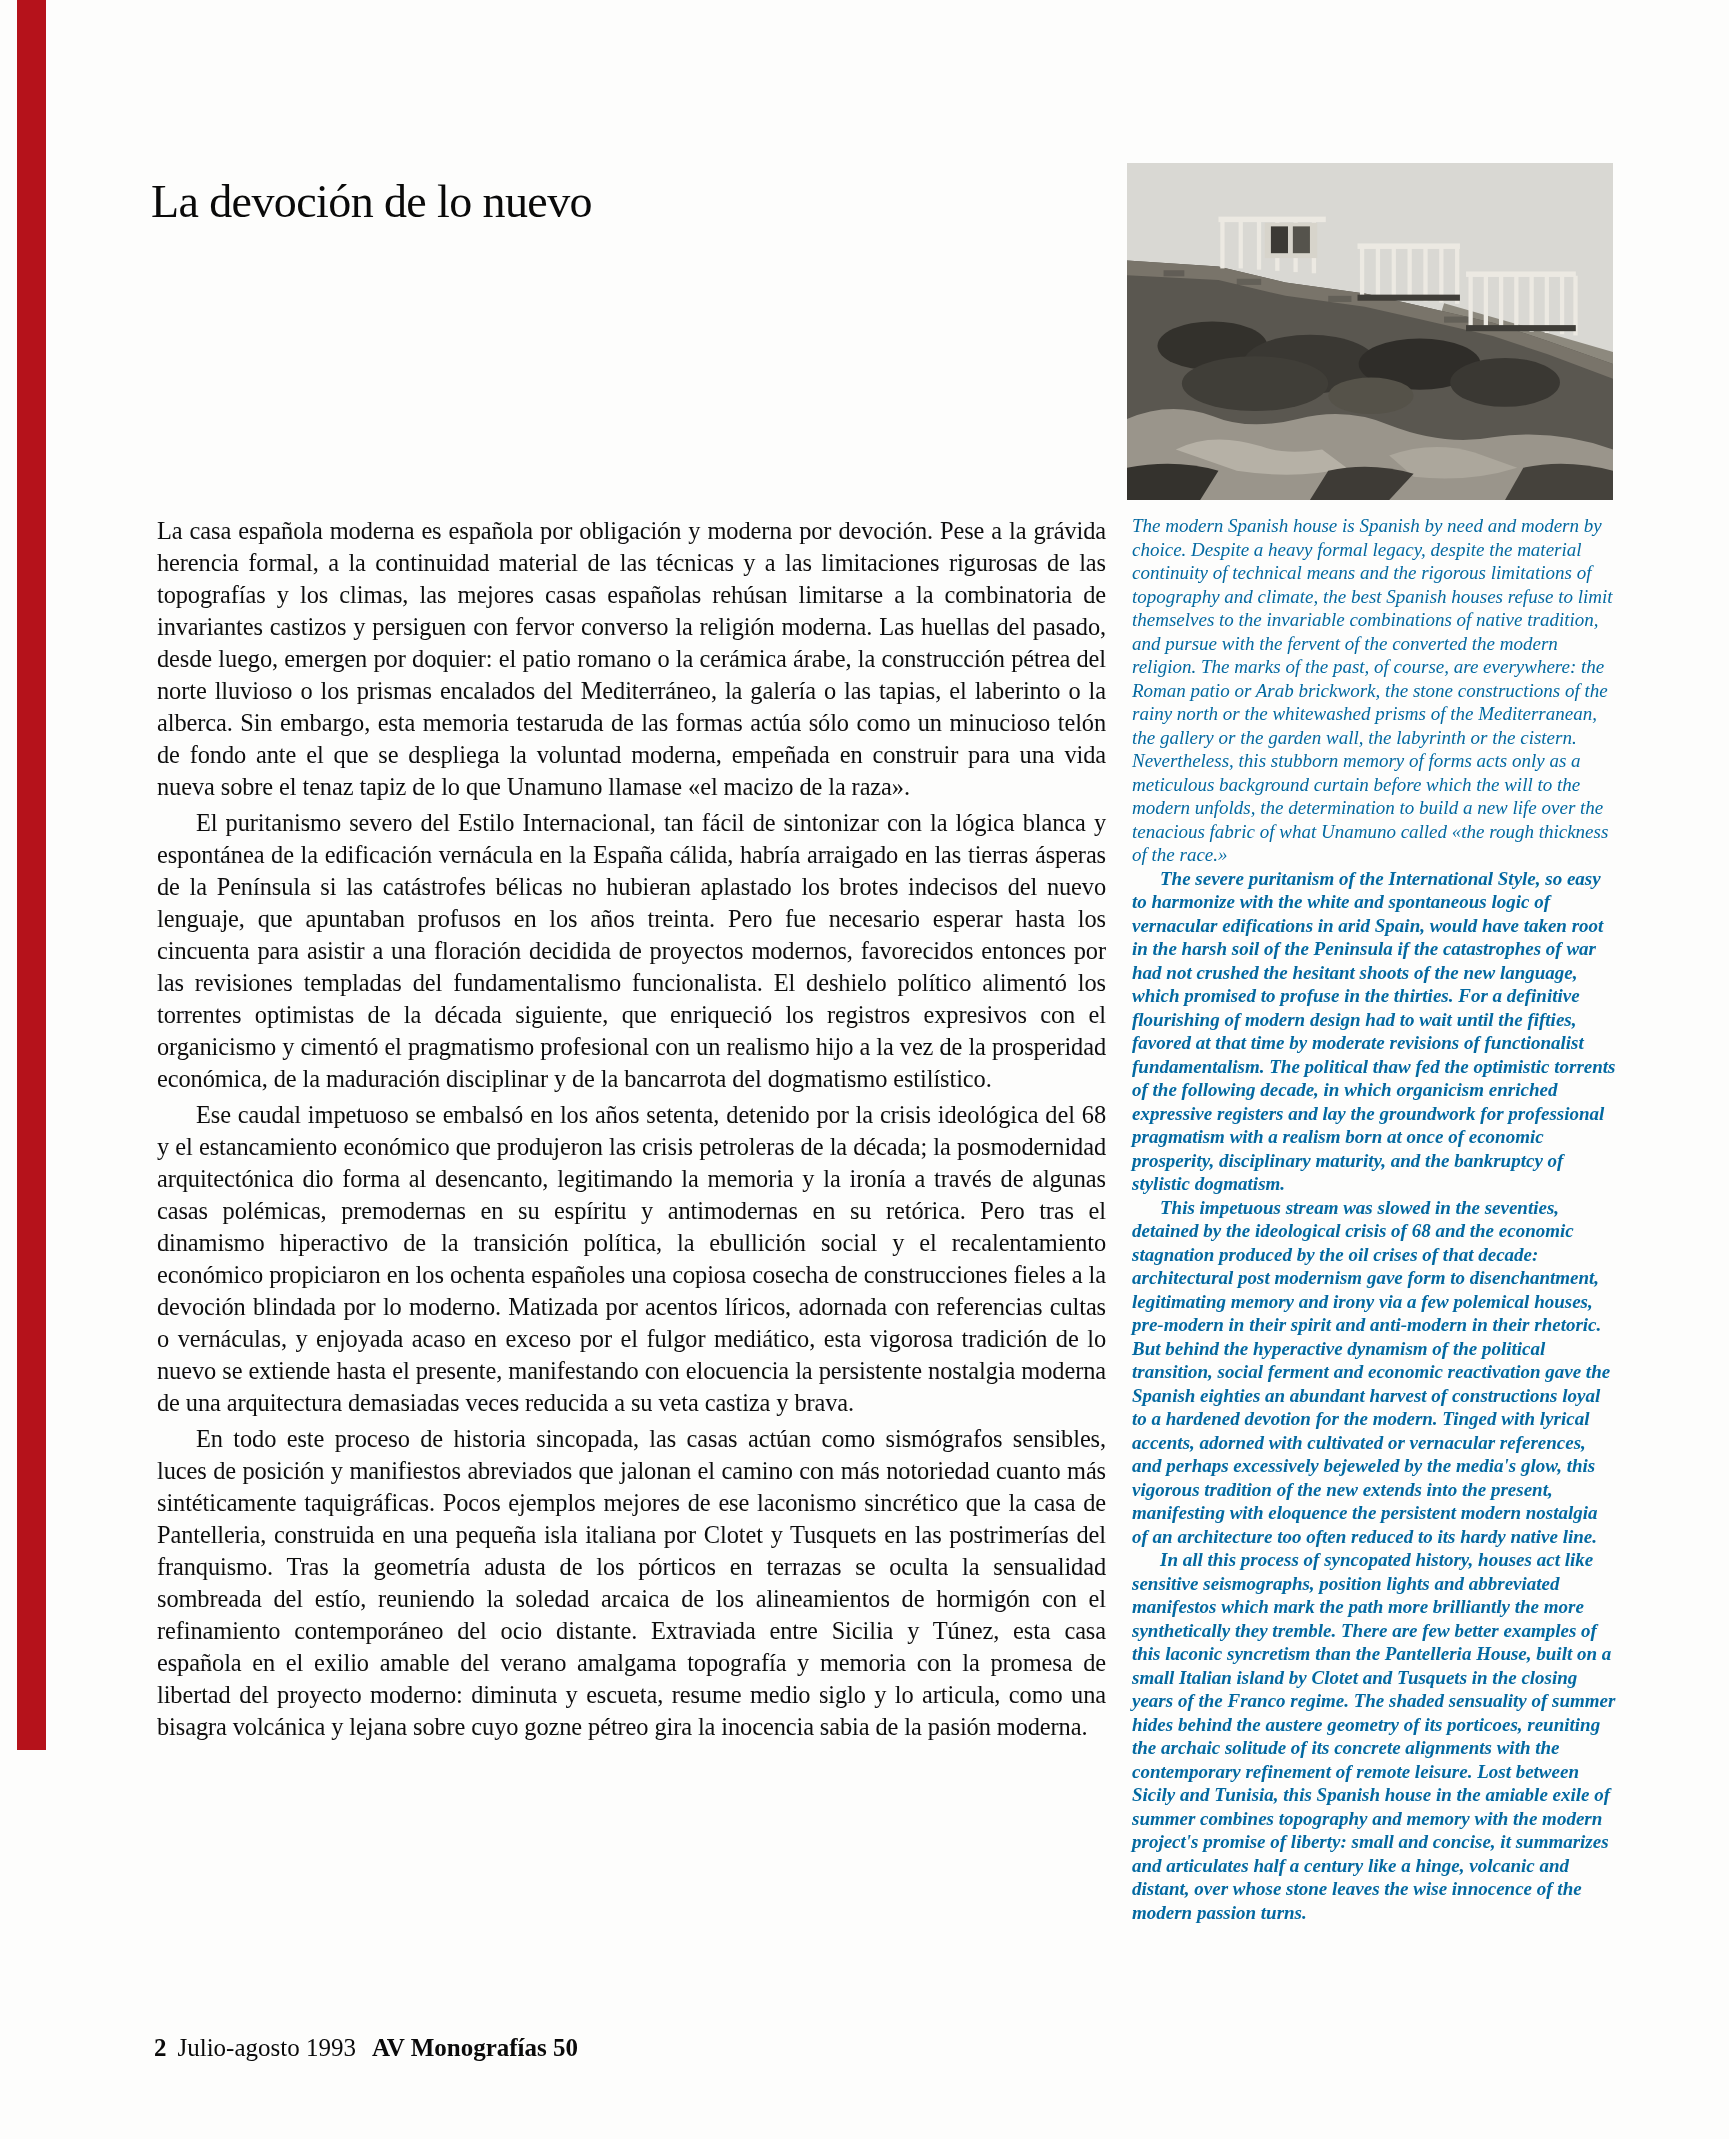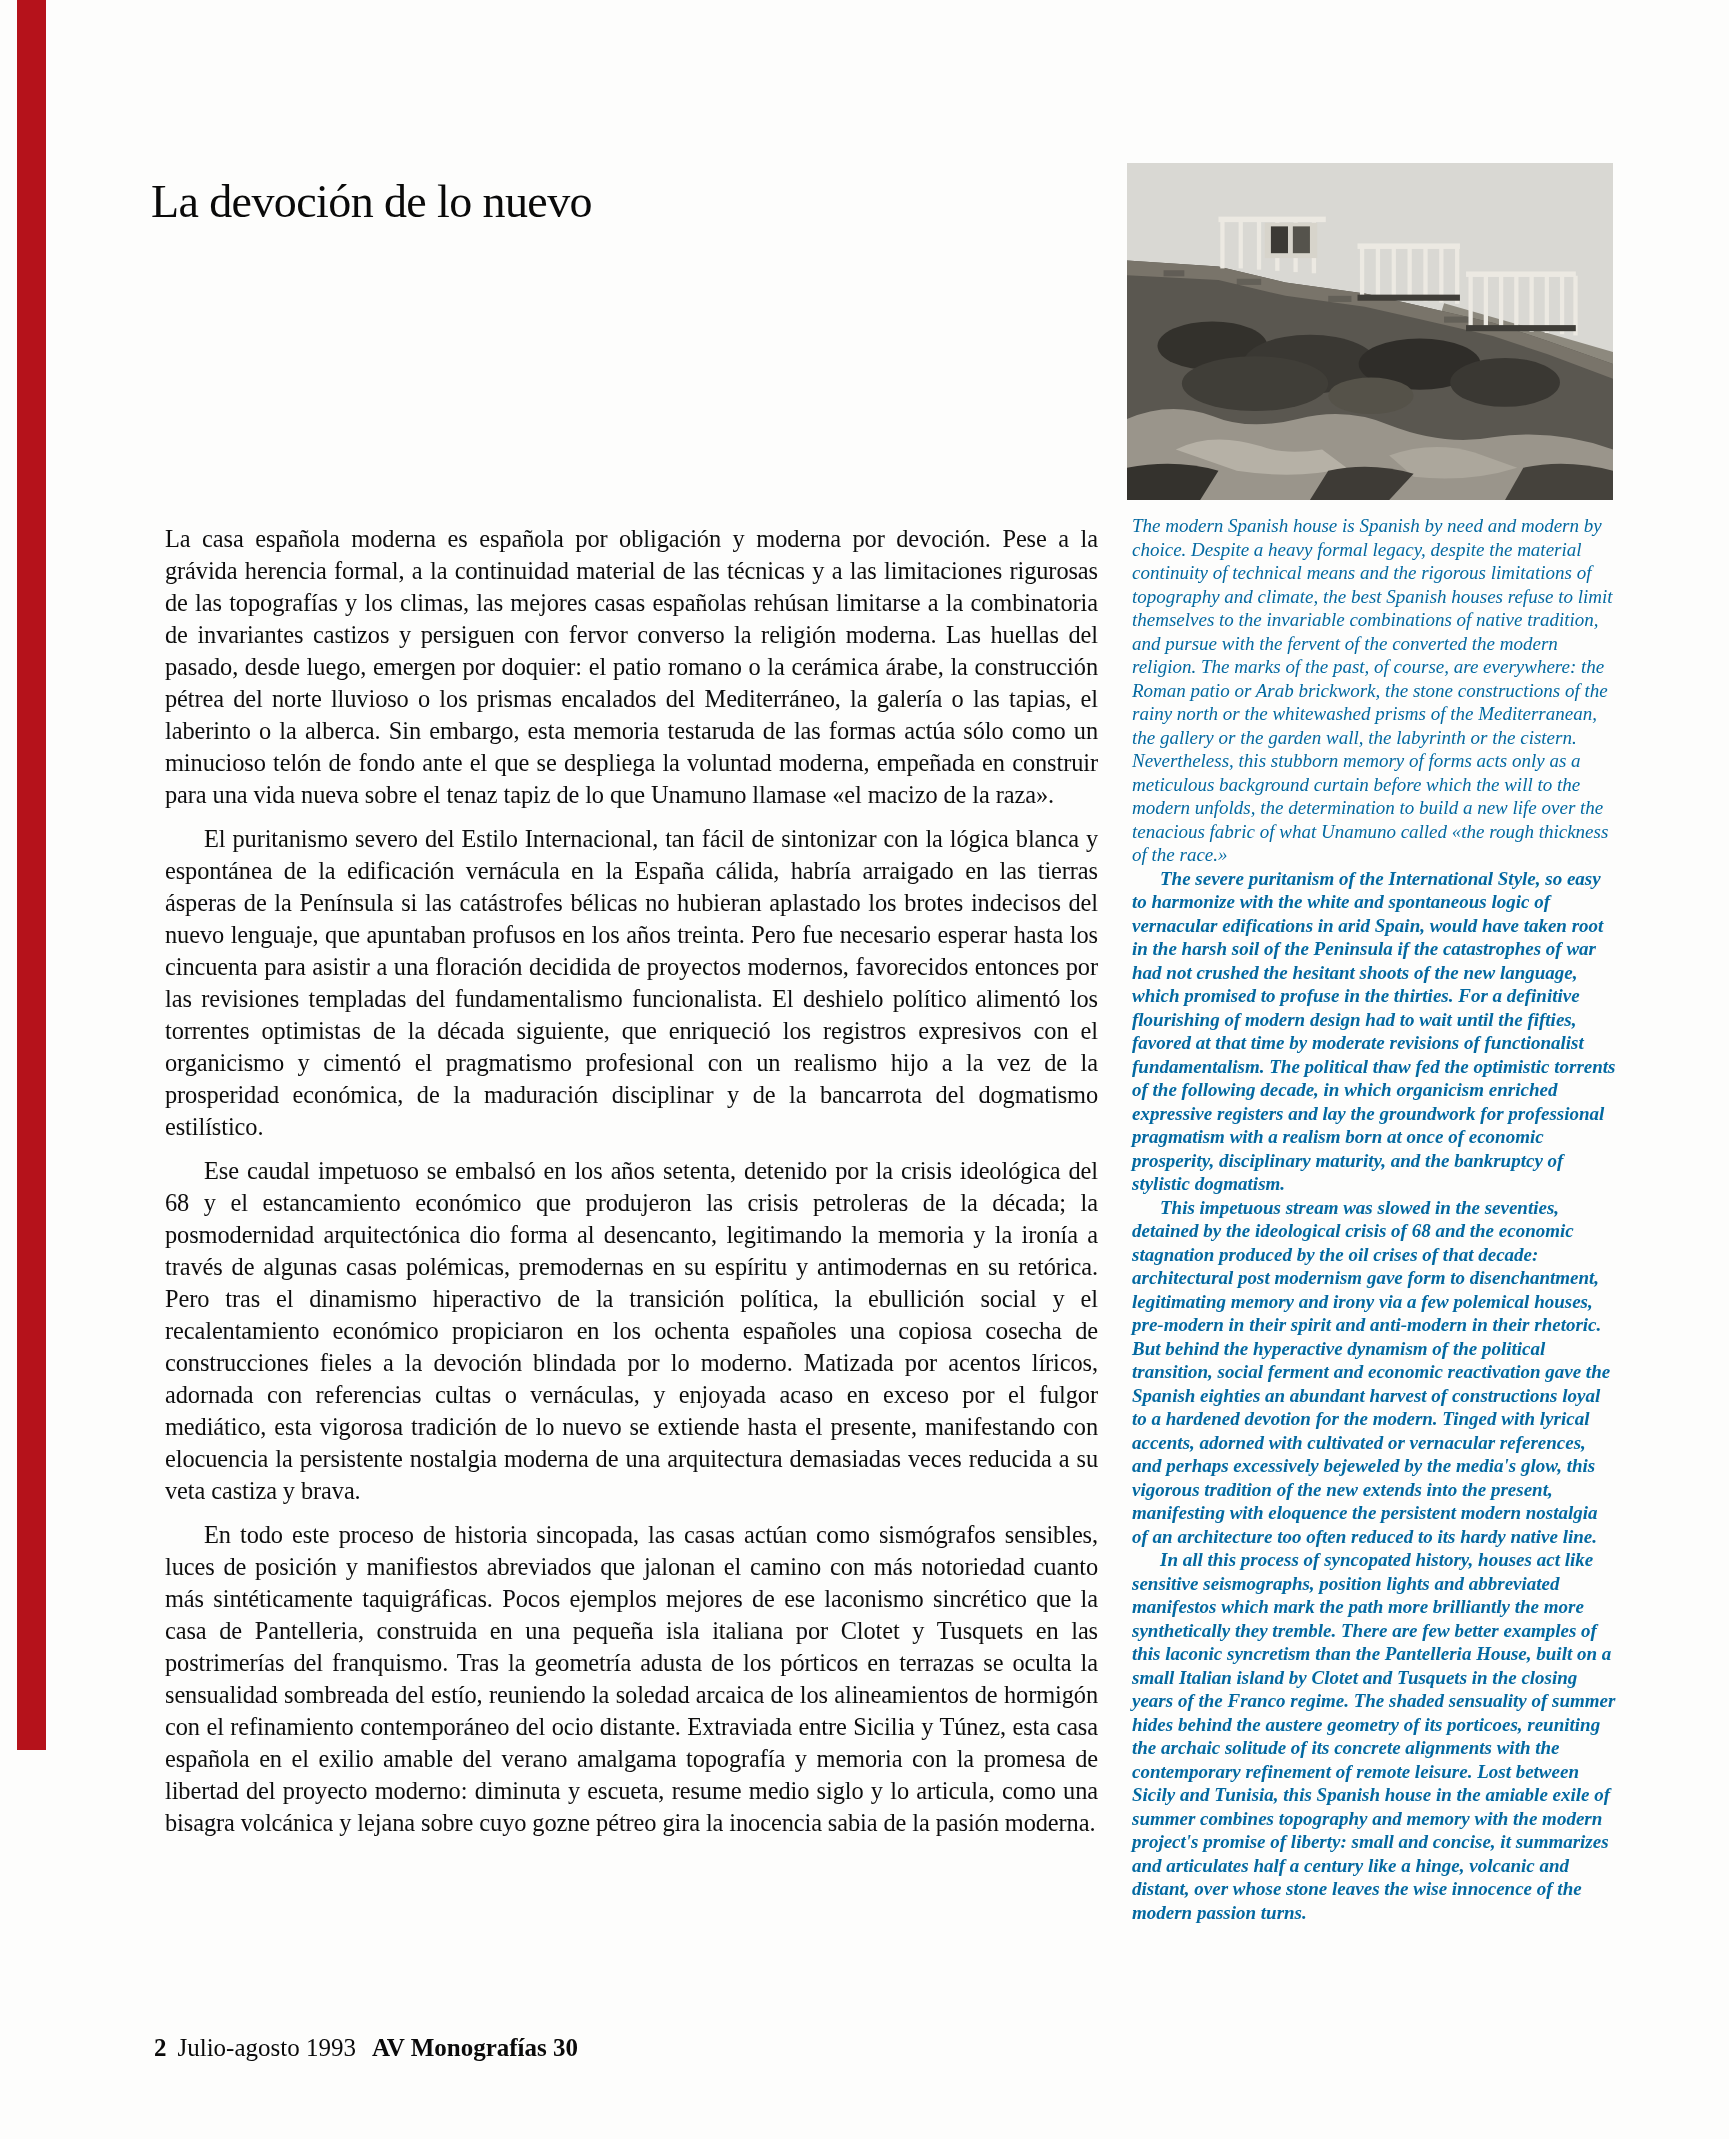--- a/index.html
+++ b/index.html
@@ -36,21 +36,21 @@
   .col-es {
     position: absolute;
     left: 153px; top: 511px;
     width: 957px;
     font-size: 24.4px;
     line-height: 32px;
     letter-spacing: -0.1px;
     text-align: justify;
     color: #0e0e0e;
   }
-  .col-es p { margin: 12px; }
+  .col-es p { margin: 4px; }
   .col-es p + p { text-indent: 39px; }
   .signature {
     margin-top: 37px;
     text-align: right;
     font-style: italic;
     font-size: 33px;
     letter-spacing: 0;
     color: #0a0a0a;
   }
   .col-en {
@@ -150,17 +150,17 @@
   </div>
 
   <div class="col-en" lang="en">
     <p>The modern Spanish house is Spanish by need and modern by choice. Despite a heavy formal legacy, despite the material continuity of technical means and the rigorous limitations of topography and climate, the best Spanish houses refuse to limit themselves to the invariable combinations of native tradition, and pursue with the fervent of the converted the modern religion. The marks of the past, of course, are everywhere: the Roman patio or Arab brickwork, the stone constructions of the rainy north or the whitewashed prisms of the Mediterranean, the gallery or the garden wall, the labyrinth or the cistern. Nevertheless, this stubborn memory of forms acts only as a meticulous background curtain before which the will to the modern unfolds, the determination to build a new life over the tenacious fabric of what Unamuno called «the rough thickness of the race.»</p>
     <p>The severe puritanism of the International Style, so easy to harmonize with the white and spontaneous logic of vernacular edifications in arid Spain, would have taken root in the harsh soil of the Peninsula if the catastrophes of war had not crushed the hesitant shoots of the new language, which promised to profuse in the thirties. For a definitive flourishing of modern design had to wait until the fifties, favored at that time by moderate revisions of functionalist fundamentalism. The political thaw fed the optimistic torrents of the following decade, in which organicism enriched expressive registers and lay the groundwork for professional pragmatism with a realism born at once of economic prosperity, disciplinary maturity, and the bankruptcy of stylistic dogmatism.</p>
     <p>This impetuous stream was slowed in the seventies, detained by the ideological crisis of 68 and the economic stagnation produced by the oil crises of that decade: architectural post modernism gave form to disenchantment, legitimating memory and irony via a few polemical houses, pre-modern in their spirit and anti-modern in their rhetoric. But behind the hyperactive dynamism of the political transition, social ferment and economic reactivation gave the Spanish eighties an abundant harvest of constructions loyal to a hardened devotion for the modern. Tinged with lyrical accents, adorned with cultivated or vernacular references, and perhaps excessively bejeweled by the media's glow, this vigorous tradition of the new extends into the present, manifesting with eloquence the persistent modern nostalgia of an architecture too often reduced to its hardy native line.</p>
     <p>In all this process of syncopated history, houses act like sensitive seismographs, position lights and abbreviated manifestos which mark the path more brilliantly the more synthetically they tremble. There are few better examples of this laconic syncretism than the Pantelleria House, built on a small Italian island by Clotet and Tusquets in the closing years of the Franco regime. The shaded sensuality of summer hides behind the austere geometry of its porticoes, reuniting the archaic solitude of its concrete alignments with the contemporary refinement of remote leisure. Lost between Sicily and Tunisia, this Spanish house in the amiable exile of summer combines topography and memory with the modern project's promise of liberty: small and concise, it summarizes and articulates half a century like a hinge, volcanic and distant, over whose stone leaves the wise innocence of the modern passion turns.</p>
   </div>
 
   <div class="footer">
-    <span class="seg bold gap-s">2</span><span class="seg gap-m">Julio-agosto 1993</span><span class="seg bold">AV Monografías 30</span>
+    <span class="seg bold gap-s">2</span><span class="seg gap-m">Julio-agosto 1993</span><span class="seg bold">AV Monografías 50</span>
   </div>
 
 </div>
 
 
 </body></html>

